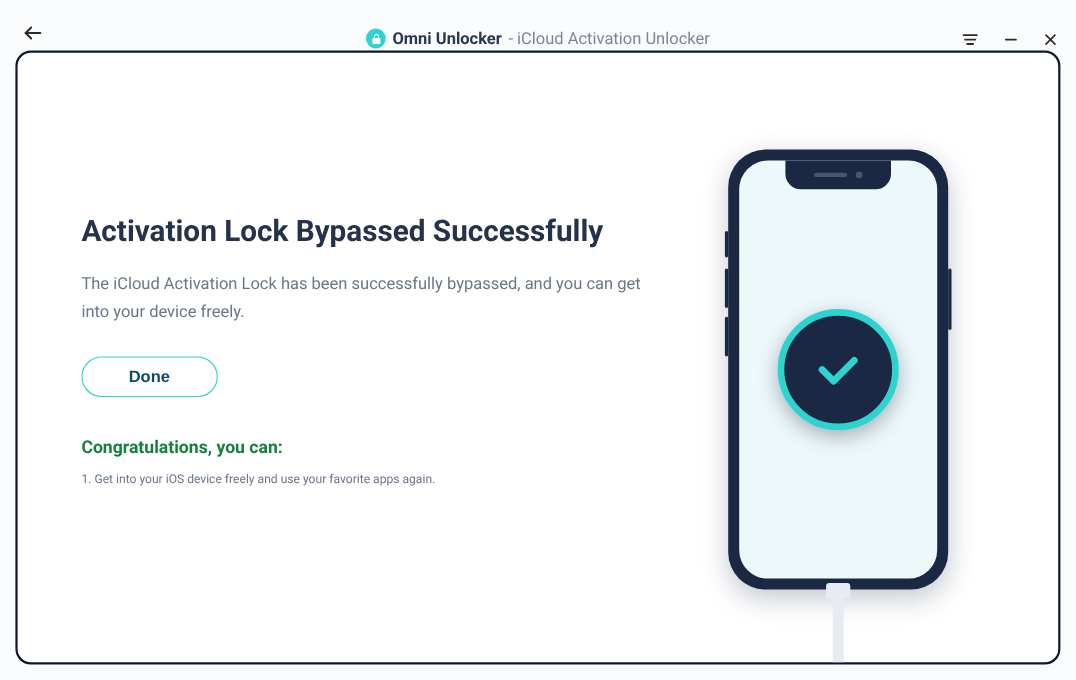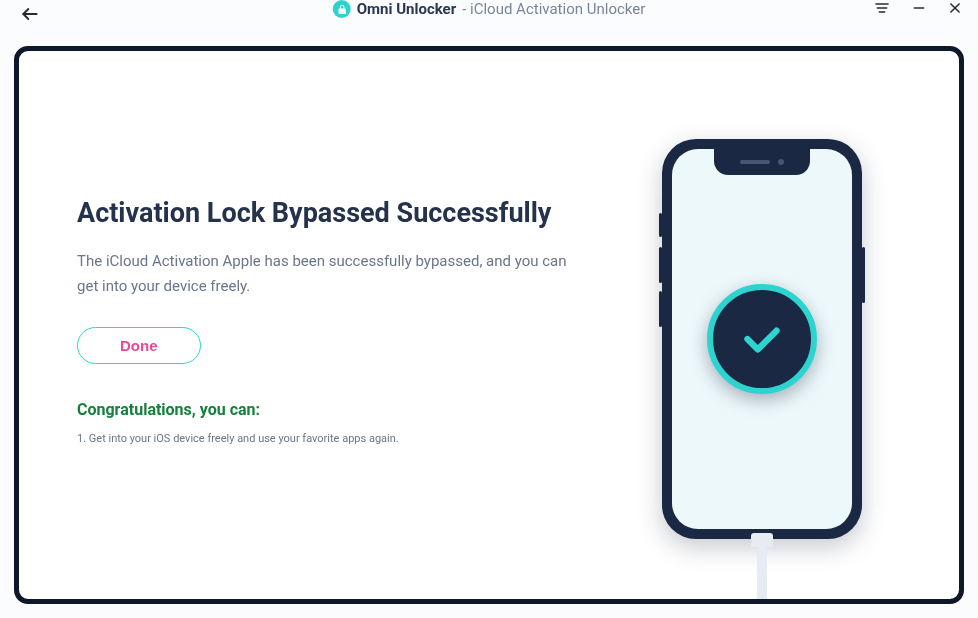--- a/index.html
+++ b/index.html
@@ -10,21 +10,21 @@
     body {
       font-family: -apple-system, BlinkMacSystemFont, 'Segoe UI', Roboto, Arial, sans-serif;
       background: #fbfcfd;
       width: 978px;
       height: 618px;
       overflow: hidden;
     }
     .titlebar {
       height: 44px;
       display: flex;
-      align-items: flex-start;
+      align-items: flex-end;
       padding: 0 16px;
       position: relative;
     }
     .back-btn {
       width: 28px;
       height: 28px;
       display: flex;
       align-items: center;
       justify-content: center;
       cursor: pointer;
@@ -65,21 +65,21 @@
     }
     .title-icon {
       cursor: pointer;
       color: #2a2a2a;
       display: flex;
       align-items: center;
     }
     .main-panel {
       margin: 2px 14px 14px 14px;
       background: #fff;
-      border: 5px solid #0f172a;
+      border: 2px solid #0f172a;
       border-radius: 14px;
       height: 558px;
       display: flex;
       padding: 56px 42px 0 58px;
       position: relative;
       overflow: hidden;
     }
     .content-left {
       flex: 0 0 530px;
       padding-top: 90px;
@@ -93,21 +93,21 @@
     .description {
       font-size: 15px;
       color: #6b7688;
       line-height: 1.65;
       margin-bottom: 28px;
       max-width: 510px;
     }
     .done-btn {
       border: 1.5px solid #2dd4cf;
       background: transparent;
-      color: #ec4899;
+      color: #0c4a6e;
       font-size: 15px;
       font-weight: 600;
       padding: 9px 42px;
       border-radius: 22px;
       cursor: pointer;
       margin-bottom: 36px;
     }
     .congrats-title {
       font-size: 16px;
       font-weight: 700;
@@ -260,21 +260,21 @@
         <line x1="5" y1="5" x2="19" y2="19"></line>
         <line x1="19" y1="5" x2="5" y2="19"></line>
       </svg>
     </span>
   </div>
 </div>
 
 <div class="main-panel">
   <div class="content-left">
     <h1 class="heading">Activation Lock Bypassed Successfully</h1>
-    <p class="description">The iCloud Activation Apple has been successfully bypassed, and you can get into your device freely.</p>
+    <p class="description">The iCloud Activation Lock has been successfully bypassed, and you can get into your device freely.</p>
     <button class="done-btn">Done</button>
     <div class="congrats-title">Congratulations, you can:</div>
     <div class="congrats-item">1. Get into your iOS device freely and use your favorite apps again.</div>
   </div>
   <div class="content-right">
     <div class="phone-wrapper">
       <div class="phone-body">
         <div class="side-btn-left" style="top:74px;height:24px;"></div>
         <div class="side-btn-left" style="top:108px;height:36px;"></div>
         <div class="side-btn-left" style="top:152px;height:36px;"></div>

